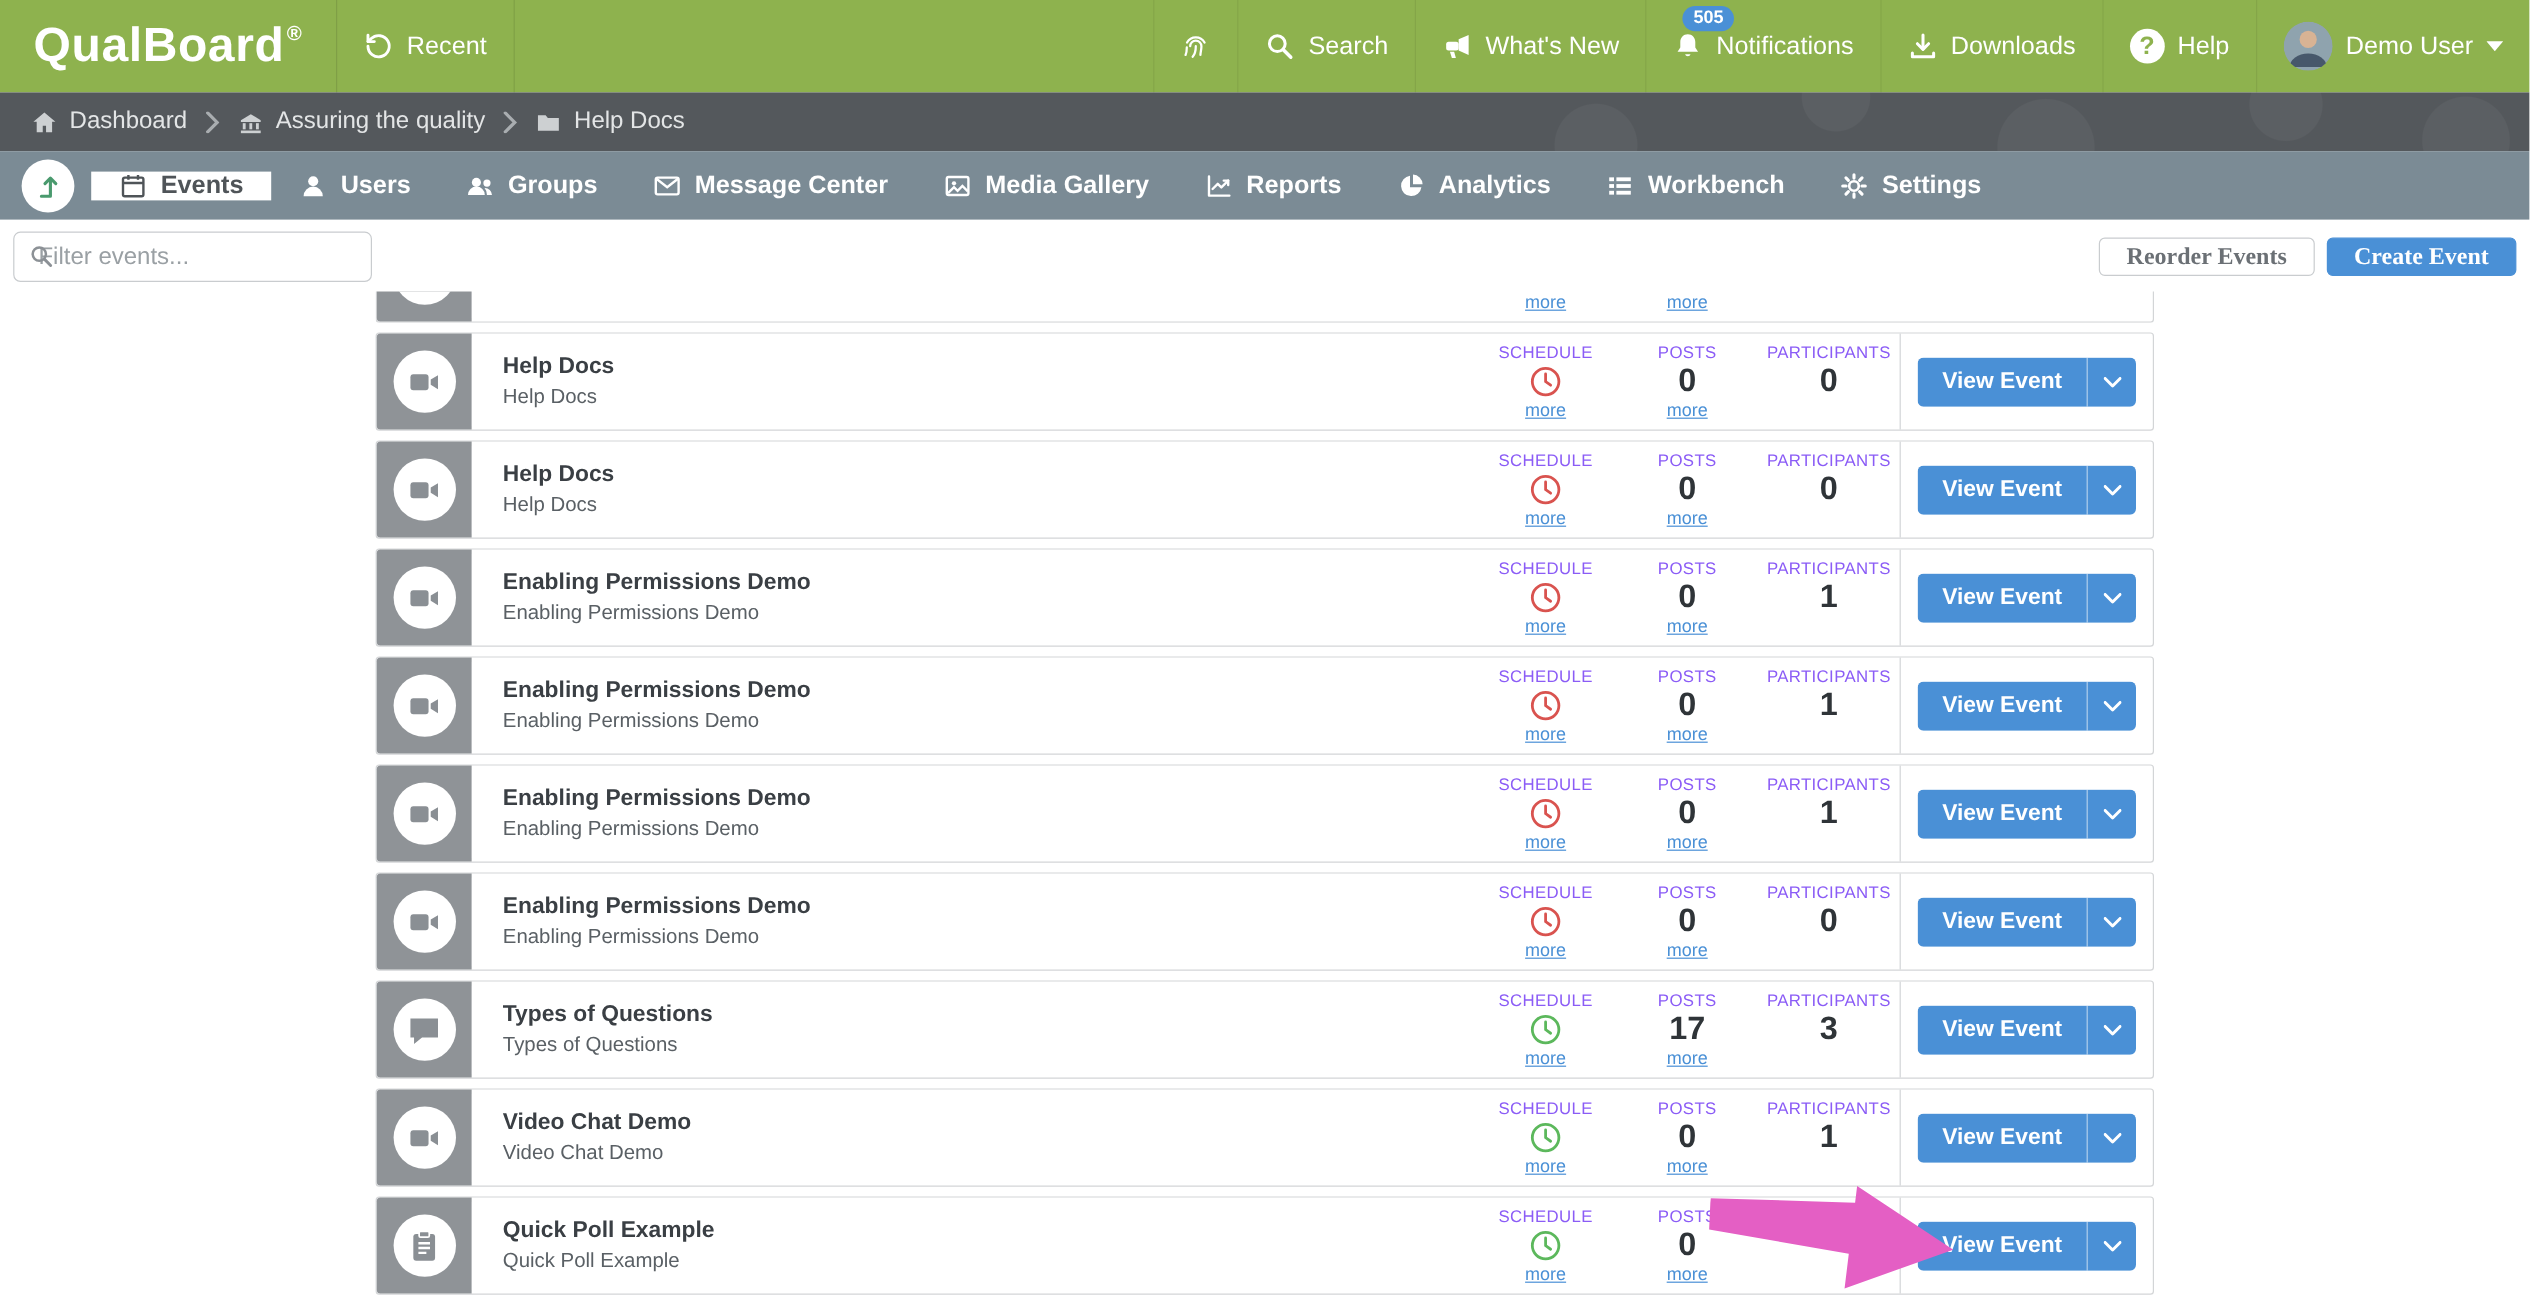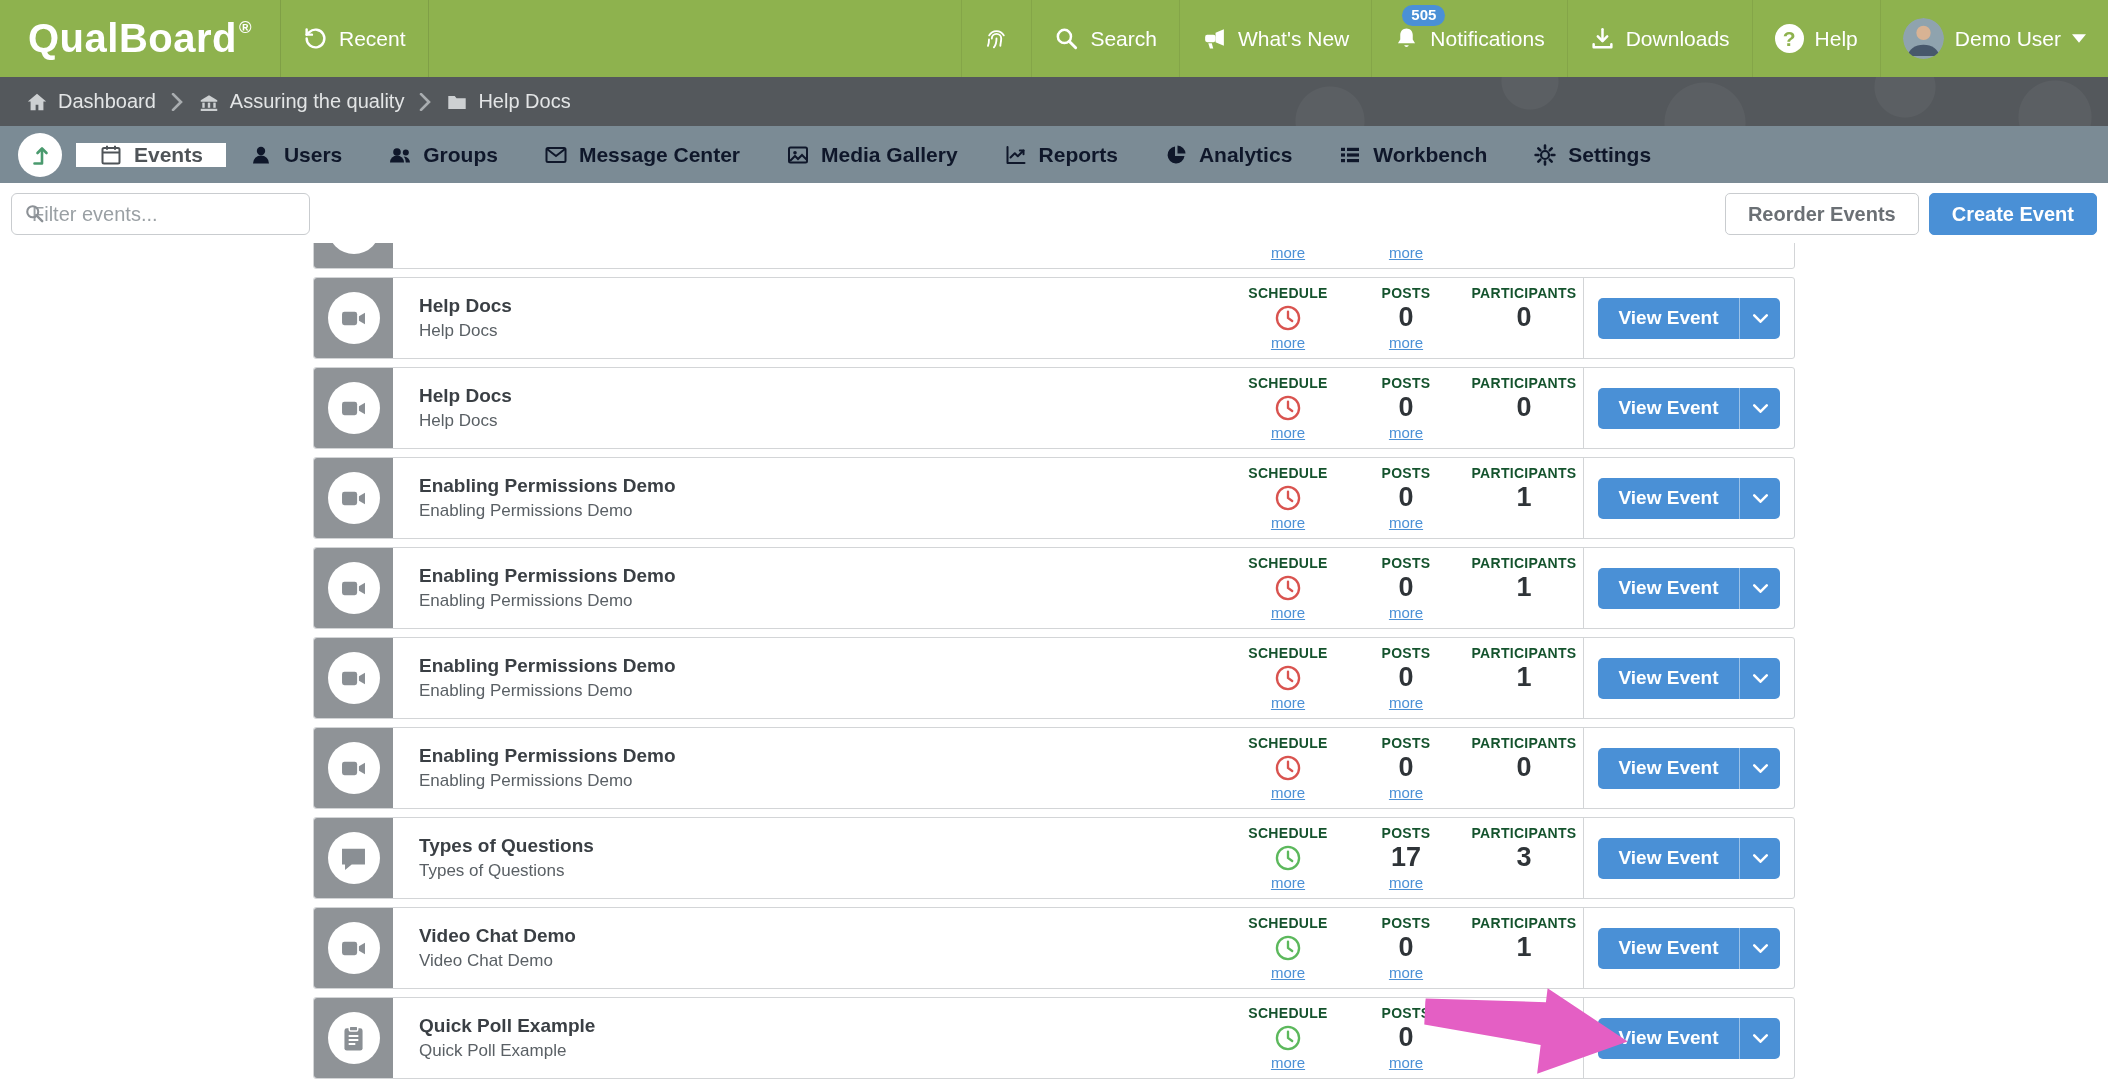--- a/index.html
+++ b/index.html
@@ -36,53 +36,53 @@
       radial-gradient(circle at 2055px 40px, rgba(255,255,255,.045) 0 36px, transparent 37px)}
   .crumb{display:flex;align-items:center;gap:10px;cursor:pointer;white-space:nowrap}
   .crumb .ic{width:22px;height:22px;color:#cdd0d2}
   .crumb-sep{width:12px;height:18px;color:#a9adb0}
 
   
   .tabbar{height:57px;background:var(--tabbar-bg,#7b8b95);display:flex;align-items:center;padding-left:10px}
   .levelup{width:44px;height:44px;border-radius:50%;background:#fff;align-self:center;
     margin:0 14px 0 8px;display:flex;align-items:center;justify-content:center;color:#4a9a6e;cursor:pointer;flex:none}
   .levelup .ic{width:24px;height:24px}
-  .tab{display:flex;align-items:center;gap:11px;padding:0 23px;color:#0f172a;font-size:21px;
+  .tab{display:flex;align-items:center;gap:11px;padding:0 23px;color:#ffffff;font-size:21px;
     font-weight:bold;cursor:pointer;white-space:nowrap}
   .tab .ic{width:24px;height:24px}
   .tab.active{background:#fff;color:#4f5458}
 
   
   .toolbar{display:flex;align-items:center;padding:10px 11px 8px}
   .filter-box{position:relative}
   .filter-input{width:299px;height:42px;border:1px solid #c9cccf;border-radius:6px;
     padding:0 14px 0 20px;font-size:20px;color:#555;outline:none;font-family:inherit;background:#fff}
   .filter-input::placeholder{color:#9aa0a4}
   .filter-ic{position:absolute;left:13px;top:10px;width:21px;height:21px;color:#8c9196}
   .toolbar-buttons{margin-left:auto;display:flex;gap:10px}
-  .btn{height:42px;border-radius:5px;font-size:20px;font-weight:bold;display:inline-flex;
-    align-items:center;padding:0 22px;cursor:pointer;border:1px solid transparent;font-family:Liberation Sans, sans-serif}
+  .btn{height:32px;border-radius:5px;font-size:20px;font-weight:bold;display:inline-flex;
+    align-items:center;padding:0 22px;cursor:pointer;border:1px solid transparent;font-family:Liberation Serif, serif}
   .btn-outline{background:#fff;border-color:#c9cccf;color:#6b7075}
   .btn-primary{background:var(--accent-blue,#4a90d6);color:#fff;border-color:var(--accent-blue,#4a90d6)}
 
   
   .event-list{width:1482px;margin-left:313px}
   .event-row{display:flex;align-items:stretch;height:82px;background:#fff;
     border:1px solid var(--row-border,#d3d5d7);border-radius:3px;margin-bottom:8px}
   .row-icon{width:79px;background:var(--icon-box-gray,#8f9397);border-radius:3px 0 0 3px;
     display:flex;align-items:center;justify-content:center;flex:none}
   .row-icon .circle{width:52px;height:52px;border-radius:50%;background:#fff;
     display:flex;align-items:center;justify-content:center;color:#8a8f94}
   .circle .ic{width:29px;height:29px}
   .row-titles{flex:1;display:flex;flex-direction:column;justify-content:center;padding-left:26px;gap:4px;min-width:0}
   .row-title{font-size:19px;font-weight:bold;color:#3a3f44}
   .row-sub{font-size:17px;color:#5a6065}
   .cell{width:118px;flex:none;display:flex;flex-direction:column;align-items:center;
     padding:8px 0 6px;text-align:center}
-  .cell-header{font-size:14px;font-weight:bold;color:#14532d;letter-spacing:.3px;line-height:1}
+  .cell-header{font-size:14px;font-weight:normal;color:#8b5cf6;letter-spacing:.3px;line-height:1}
   .mid{flex:1;display:flex;align-items:center;justify-content:center}
   .cell-num{font-size:27px;font-weight:bold;color:#2f3438;line-height:1}
   .clock{width:28px;height:28px}
   .clock.red{color:var(--clock-red,#d9534f)}
   .clock.green{color:var(--clock-green,#5cb85c)}
   .more{font-size:15px;color:var(--accent-blue,#4a90d6);text-decoration:underline;cursor:pointer;line-height:1.1;min-height:17px}
   .spacer{visibility:hidden;text-decoration:none}
   .btn-cell{width:211px;flex:none;border-left:1px solid var(--row-border,#d3d5d7);
     display:flex;align-items:center;justify-content:center}
   .view-btn{display:flex;height:41px;border-radius:5px;overflow:hidden;cursor:pointer}

